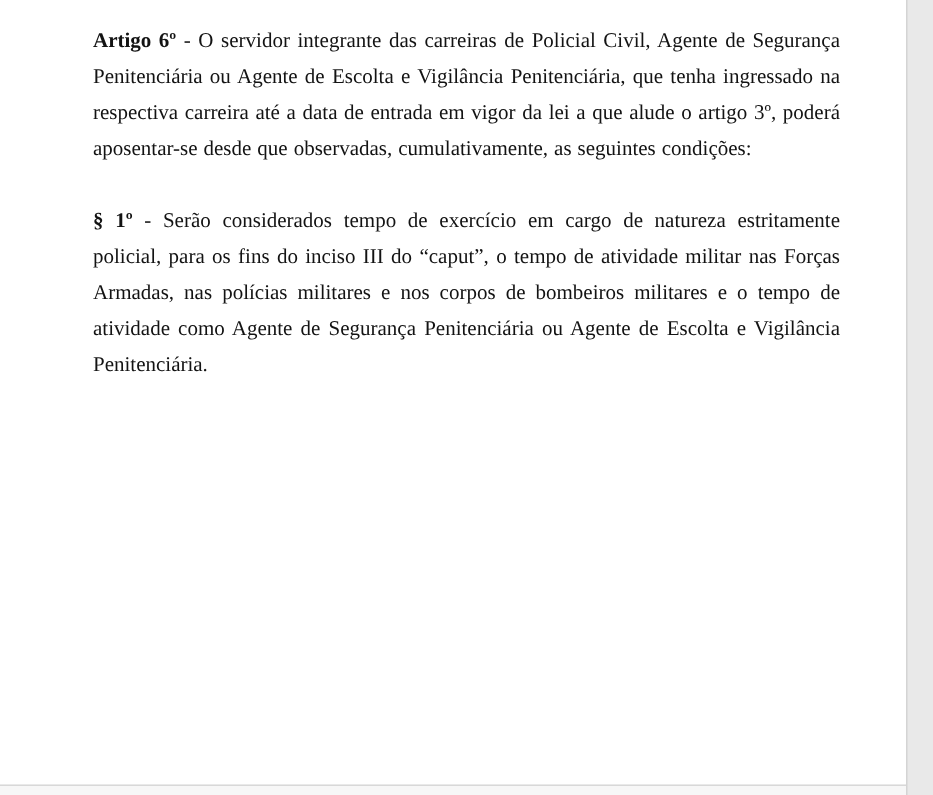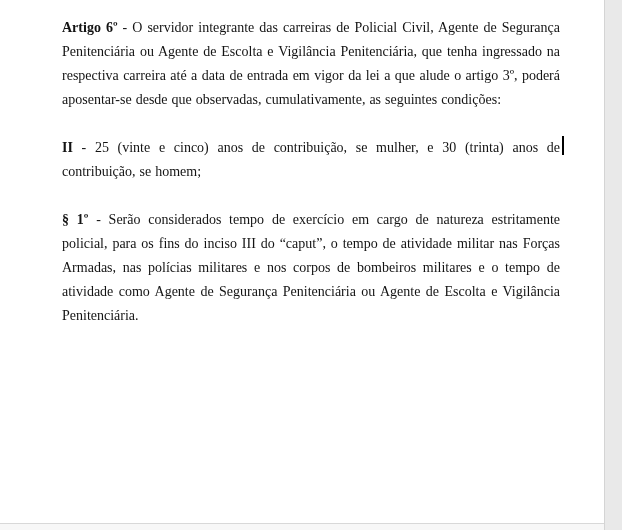--- a/index.html
+++ b/index.html
@@ -76,23 +76,20 @@
 <body>
 
 <div class="page">
   <div class="textblock">
 
     <p class="para">
       <b>Artigo 6º</b><span> - O servidor integrante das carreiras de Policial Civil, Agente de Segurança Penitenciária ou Agente de Escolta e Vigilância Penitenciária, que tenha ingressado na respectiva carreira até a data de entrada em vigor da lei a que alude o artigo 3º, poderá aposentar-se desde que observadas, cumulativamente, as seguintes condições:</span>
     </p>
 
 
-    <p class="para">
-      <b>II</b><span> - 25 (vinte e cinco) anos de contribuição, se mulher, e 30 (trinta) anos de</span><span class="caret-anchor"><span class="caret-bar"></span></span><span> contribuição, se homem;</span>
-    </p>
 
 
 
     <p class="para">
       <b>§ 1º</b><span> - Serão considerados tempo de exercício em cargo de natureza estritamente policial, para os fins do inciso III do “caput”, o tempo de atividade militar nas Forças Armadas, nas polícias militares e nos corpos de bombeiros militares e o tempo de atividade como Agente de Segurança Penitenciária ou Agente de Escolta e Vigilância Penitenciária.</span>
     </p>
 
   </div>
 </div>
 

